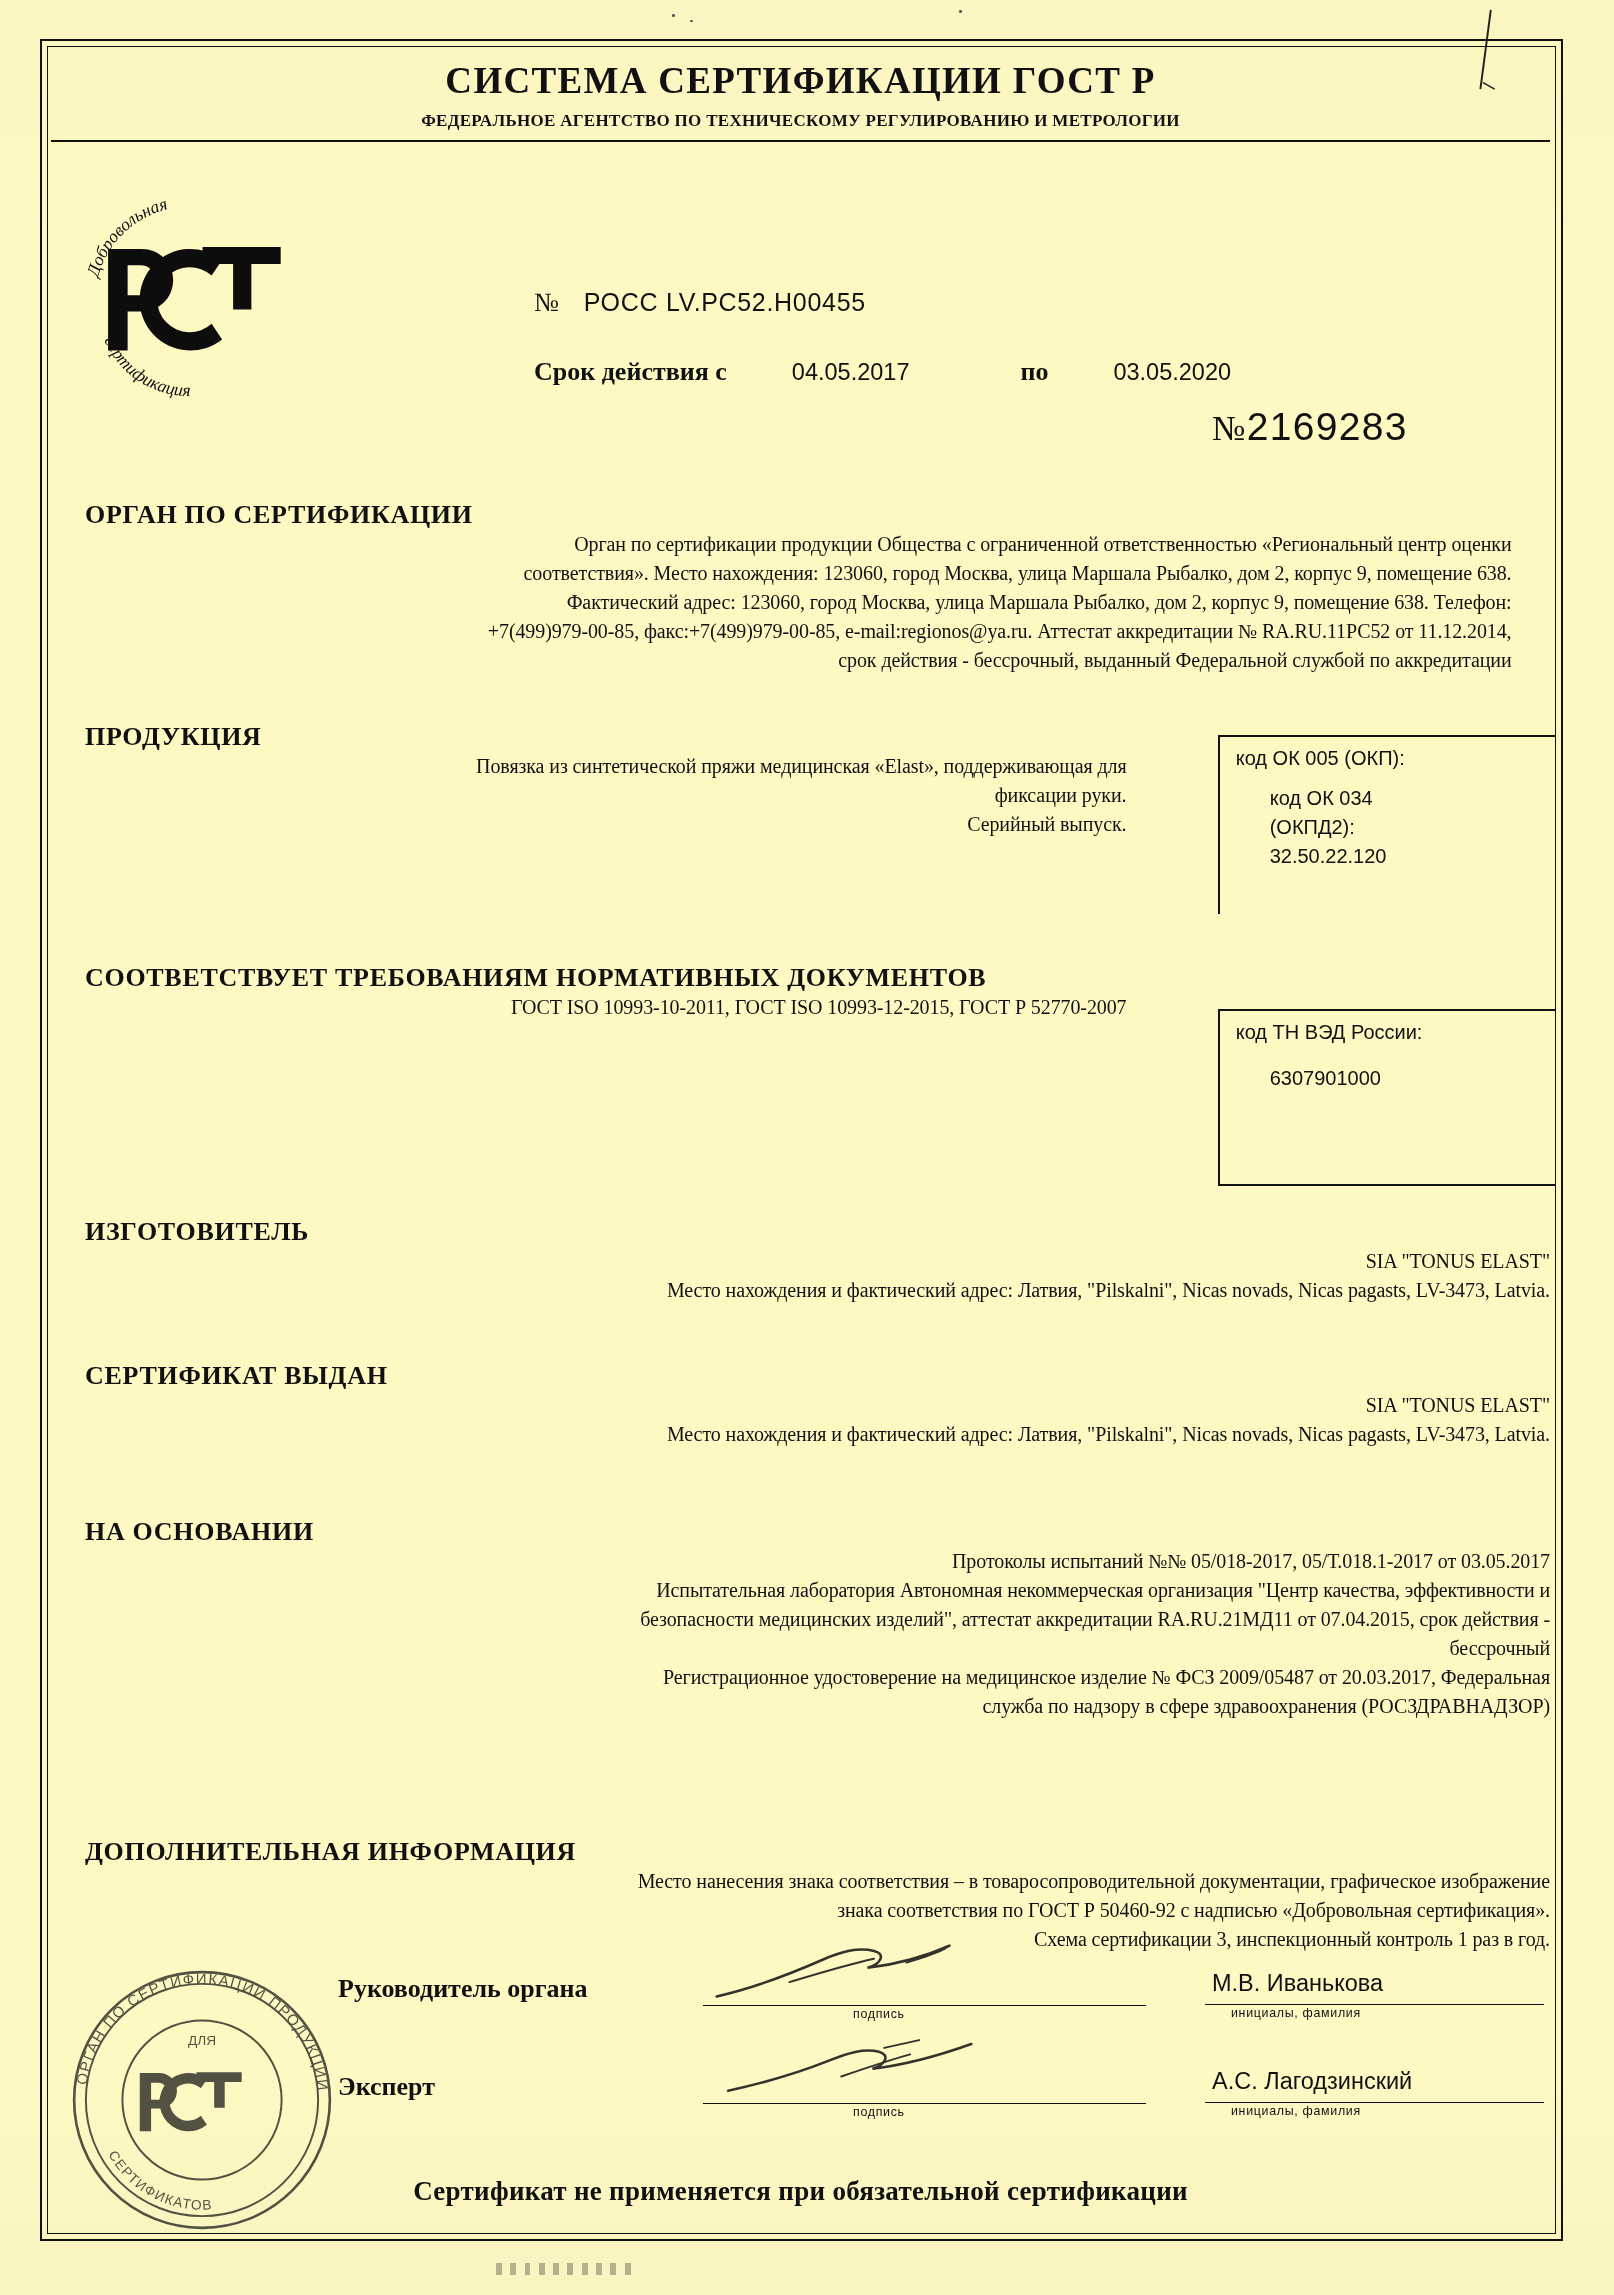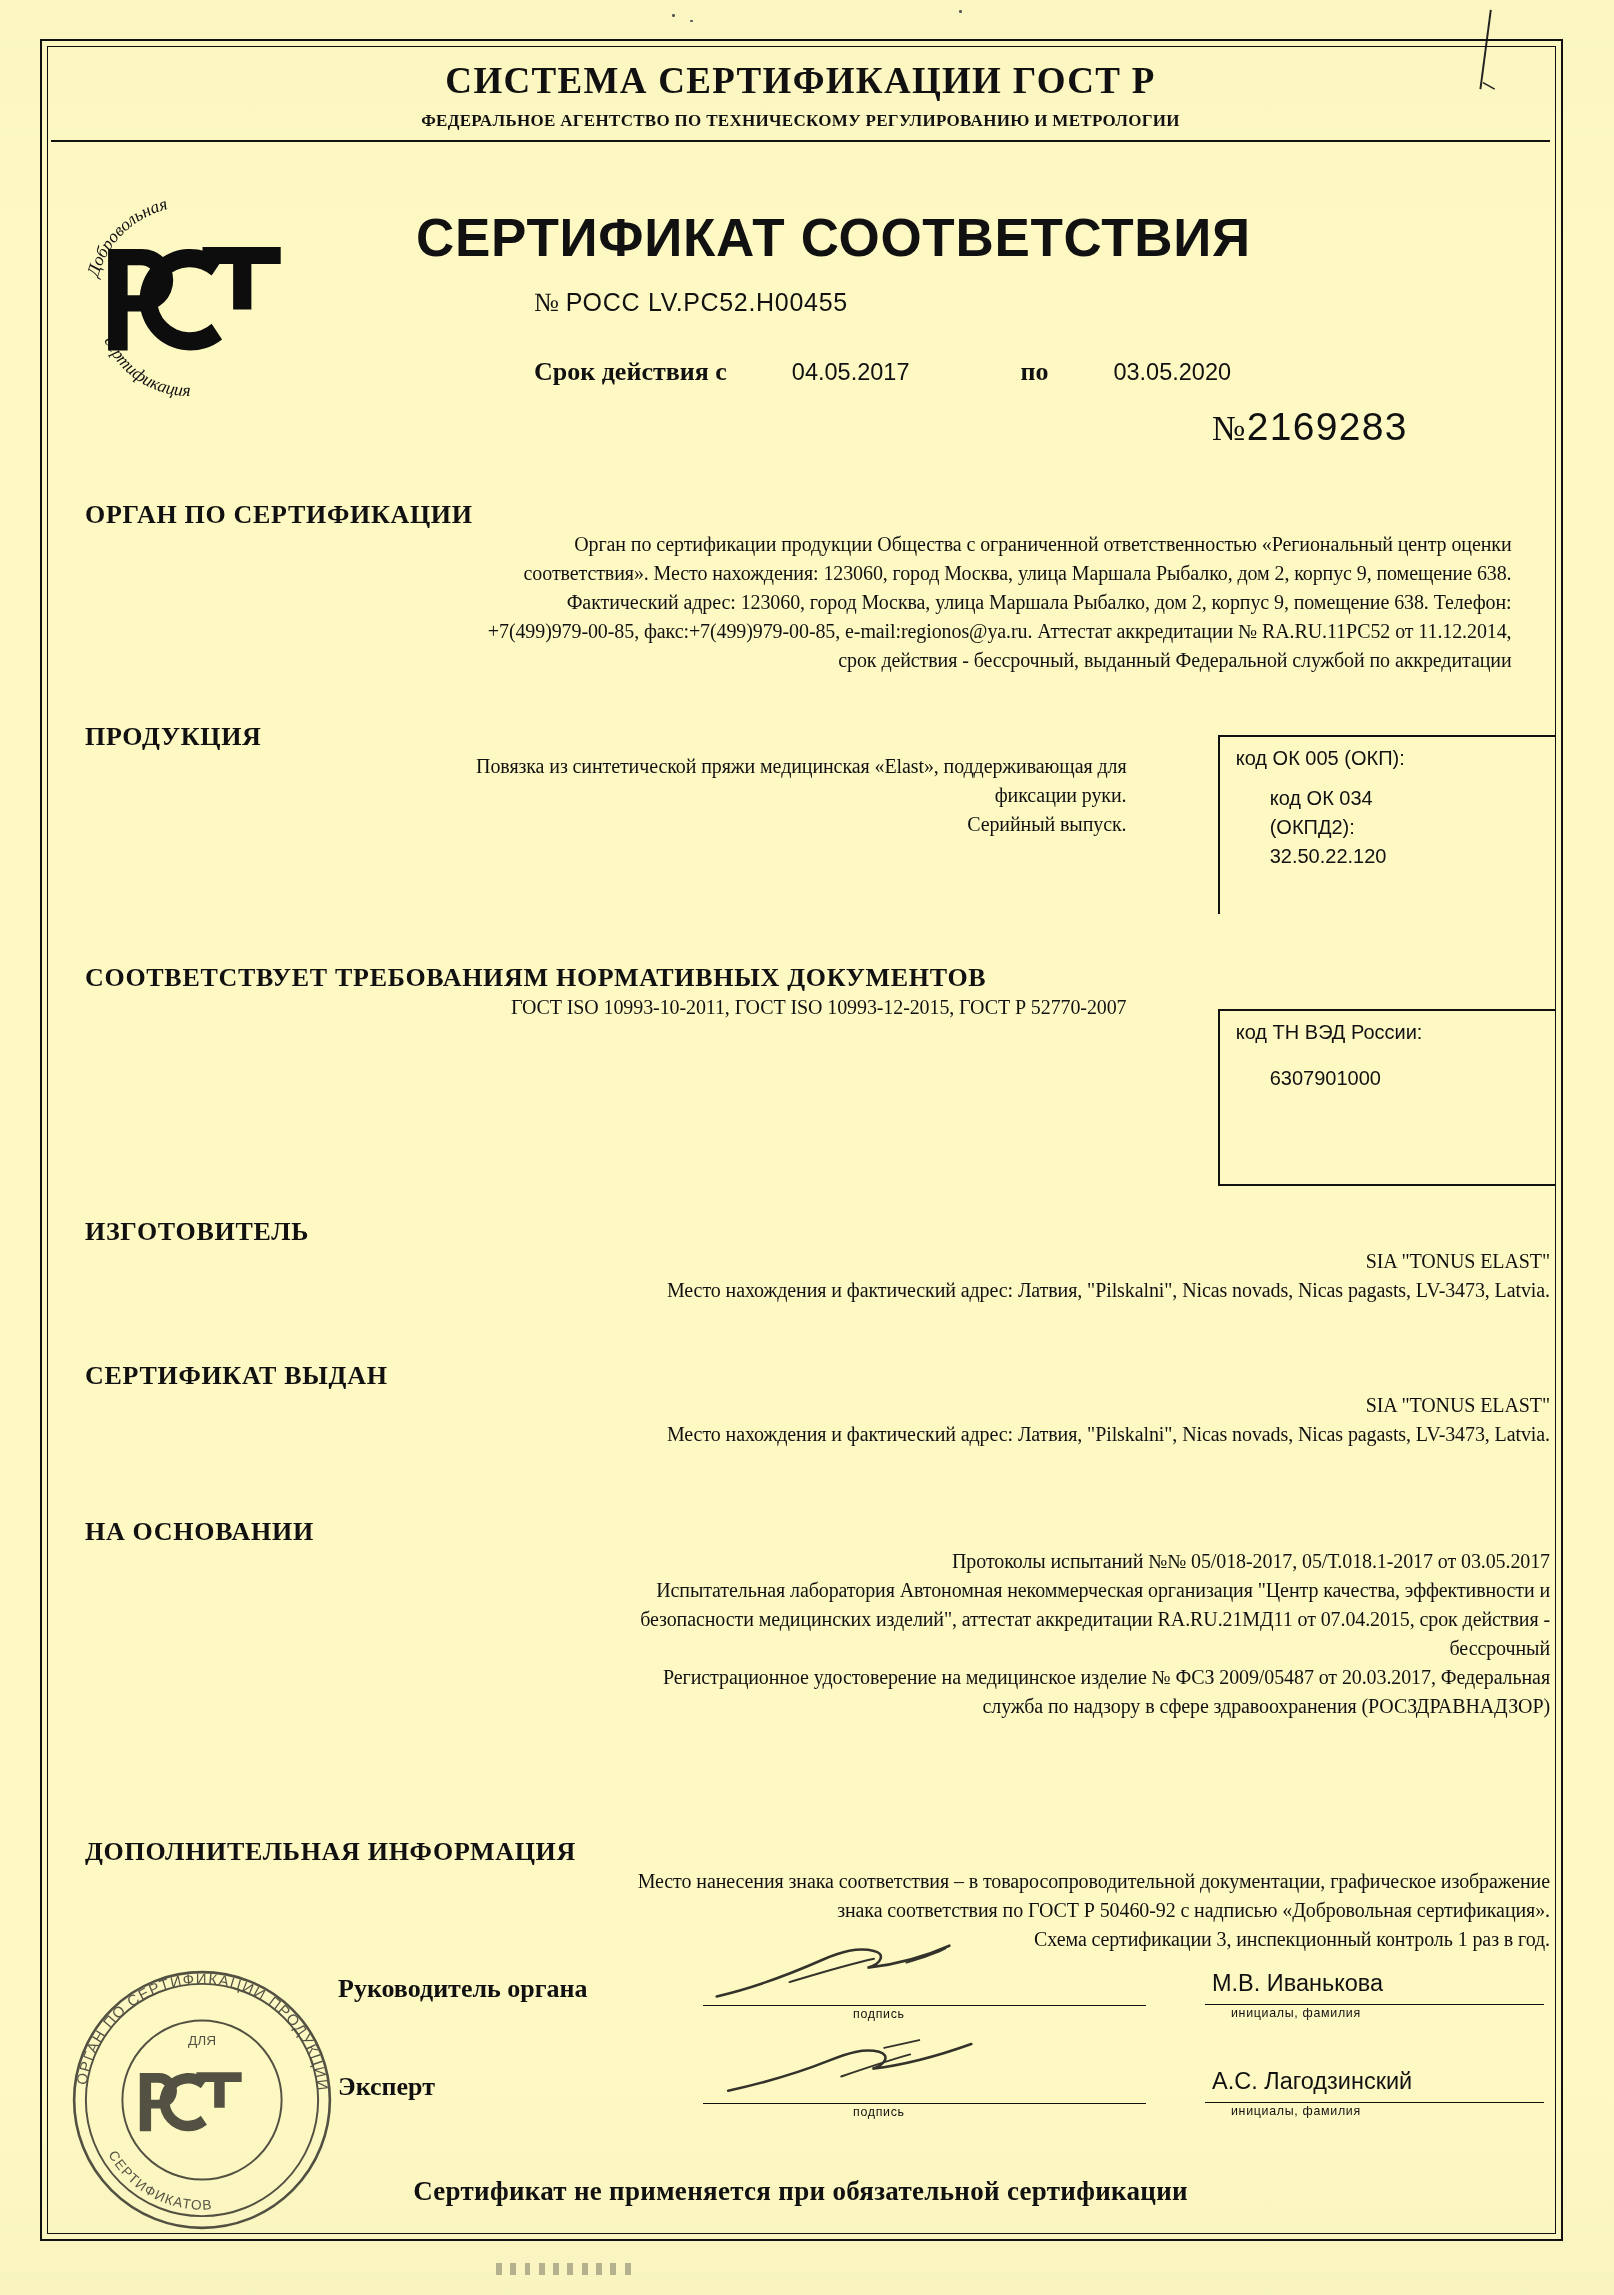--- a/index.html
+++ b/index.html
@@ -105,20 +105,21 @@
     left: 483px;
     top: 238px;
     font-size: 25px;
     font-family: "Liberation Sans", sans-serif;
   }
   .cert-number-row .no-glyph {
     font-family: "Liberation Serif", serif;
     font-size: 26px;
   }
   .cert-number-row .value {
+    margin-left: 18px;
     letter-spacing: 0.7px;
   }
   .validity-row {
     position: absolute;
     left: 483px;
     top: 307px;
     font-size: 26px;
     font-family: "Liberation Serif", serif;
     font-weight: bold;
     white-space: nowrap;
@@ -372,21 +373,20 @@
 
           <path d="M60 95 h52 a48 48 0 0 1 0 96 h-22 v60 h-30 z M90 120 v46 h20 a23 23 0 0 0 0 -46 z"></path>
 
           <path d="M235 112 a78 78 0 1 0 0 122 l-16 -24 a50 50 0 1 1 0 -74 z"></path>
 
           <path d="M205 92 h120 v26 h-45 v70 h-28 v-70 h-47 z"></path>
         </g>
       </svg>
     </div>
 
-    <div class="cert-title">СЕРТИФИКАТ СООТВЕТСТВИЯ</div>
 
     <div class="cert-number-row">
       <span class="no-glyph">№</span>
       <span class="value">РОСС LV.РС52.Н00455</span>
     </div>
 
     <div class="validity-row">
       <span class="lbl">Срок действия  с</span>
       <span class="sp1"></span>
       <span class="dt">04.05.2017</span>

